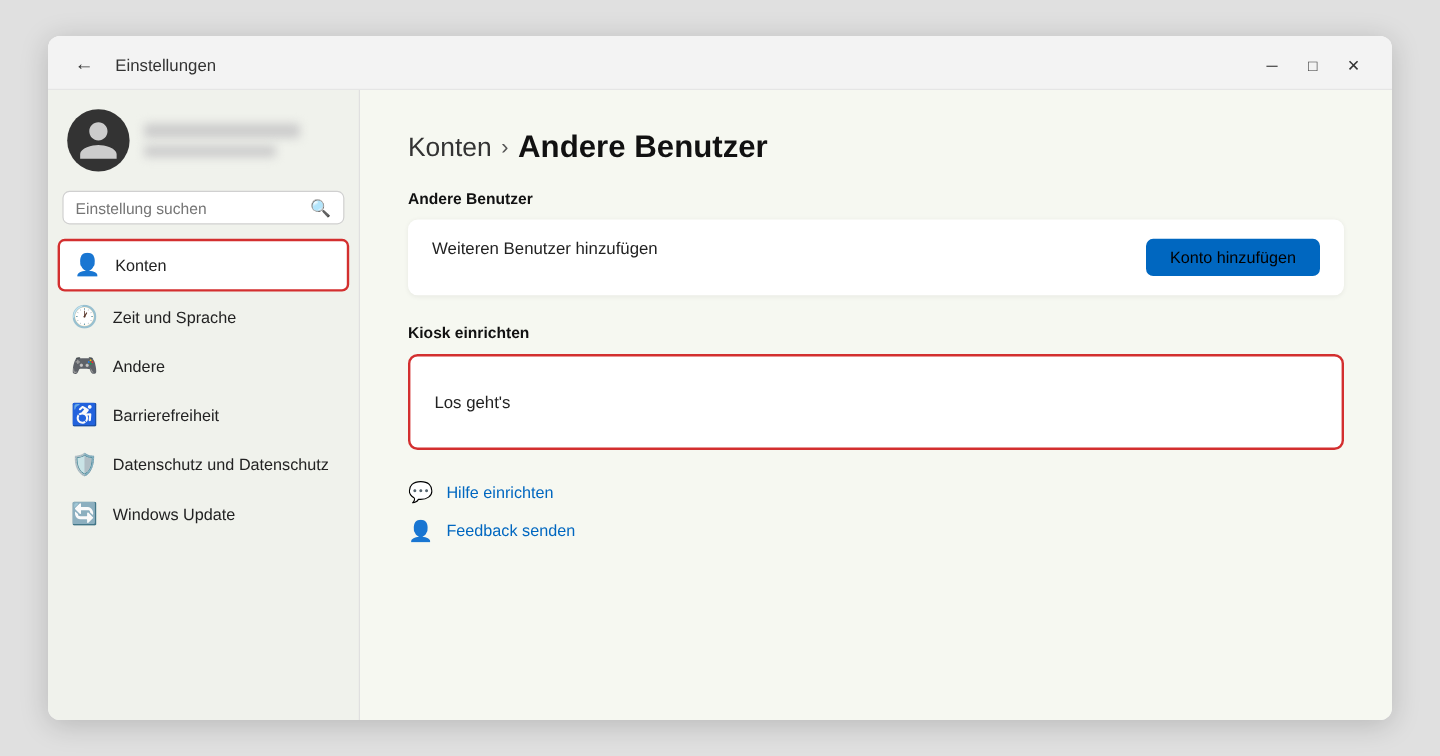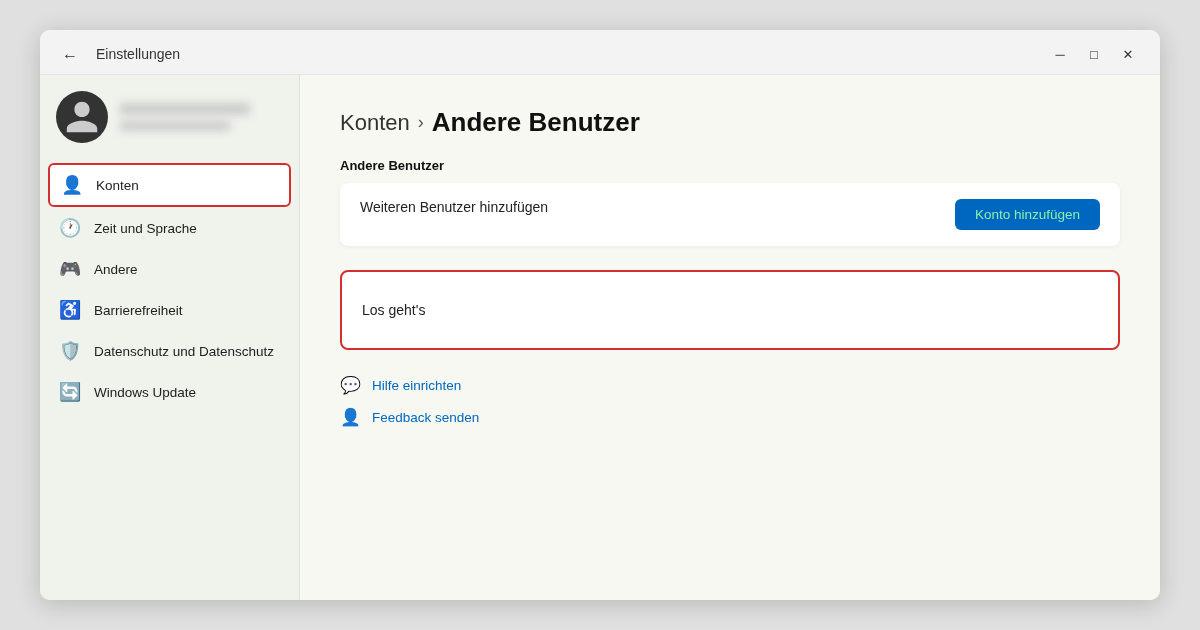--- a/index.html
+++ b/index.html
@@ -224,21 +224,21 @@
       justify-content: space-between;
       margin-bottom: 24px;
       box-shadow: 0 1px 4px rgba(0,0,0,0.06);
     }
     .add-user-label {
       font-size: 14px;
       color: #222;
     }
     .konto-btn {
       background: #0067c0;
-      color: #86efac;
+      color: #000000;
       border: none;
       border-radius: 6px;
       padding: 8px 20px;
       font-size: 13.5px;
       cursor: pointer;
       font-family: inherit;
       font-weight: 500;
     }
     .kiosk-section {
       margin-bottom: 24px;
@@ -308,20 +308,24 @@
           <svg viewBox="0 0 24 24" xmlns="http://www.w3.org/2000/svg">
             <path d="M12 12c2.7 0 4.8-2.1 4.8-4.8S14.7 2.4 12 2.4 7.2 4.5 7.2 7.2 9.3 12 12 12zm0 2.4c-3.2 0-9.6 1.6-9.6 4.8v2.4h19.2v-2.4c0-3.2-6.4-4.8-9.6-4.8z"></path>
           </svg>
         </div>
         <div class="profile-info">
           <div class="profile-name-blur"></div>
           <div class="profile-email-blur"></div>
         </div>
       </div>
 
+      <div class="search-box">
+        <input type="text" placeholder="Einstellung suchen" style="">
+        <span class="search-icon-wrap">🔍</span>
+      </div>
 
       <div class="nav-items">
 
       <div class="nav-item active">
     <span class="nav-icon">👤</span>
     <span>Konten</span>
   </div>
           <div class="nav-item">
     <span class="nav-icon">🕐</span>
     <span>Zeit und Sprache</span>
@@ -353,20 +357,21 @@
       </div>
 
       <div class="section-title">Andere Benutzer</div>
 
       <div class="add-user-card">
         <span class="add-user-label">Weiteren Benutzer hinzufügen</span>
         <button class="konto-btn">Konto hinzufügen</button>
       </div>
 
       <div class="kiosk-section">
+        <div class="section-title">Kiosk einrichten</div>
         <div class="kiosk-card">
           <span class="kiosk-label">Los geht's</span>
         </div>
       </div>
 
       <div class="help-section">
 
       <a class="help-link" href="#">
     <span class="help-icon">💬</span>
     <span>Hilfe einrichten</span>

